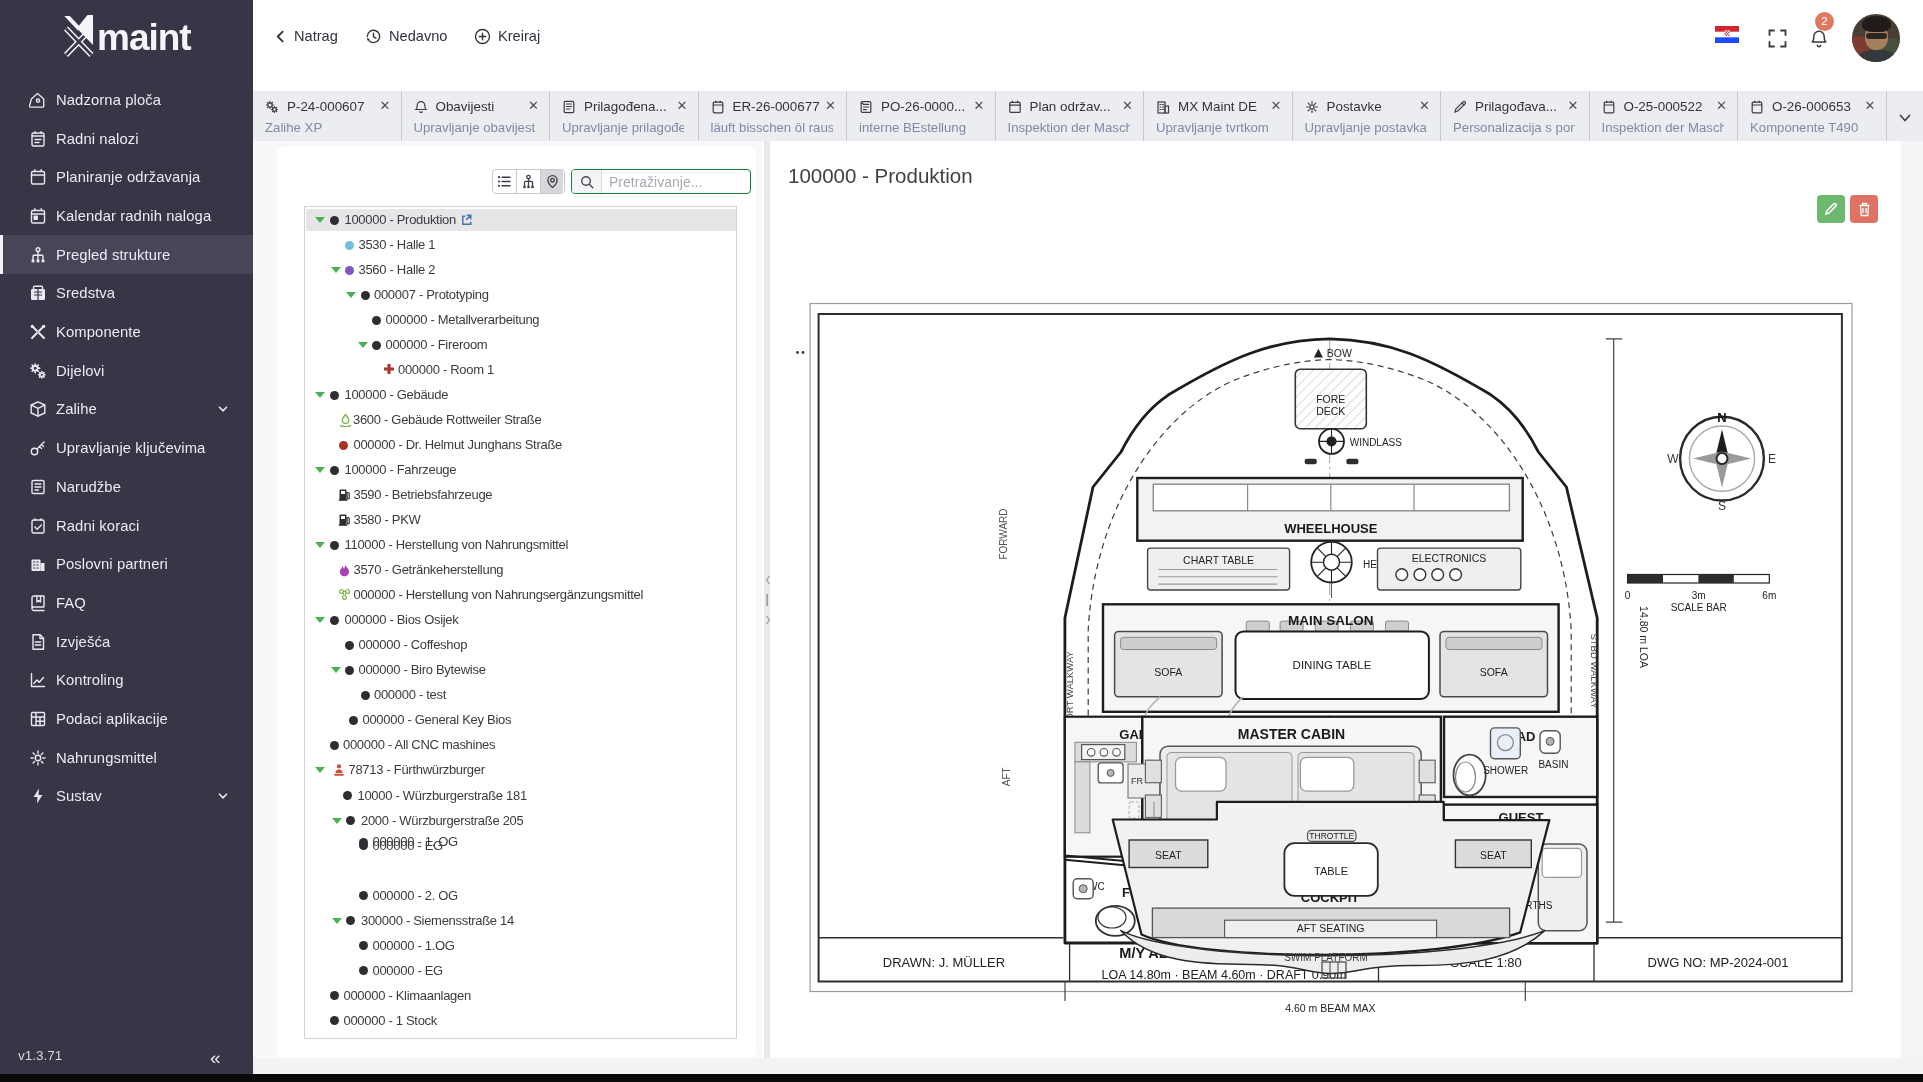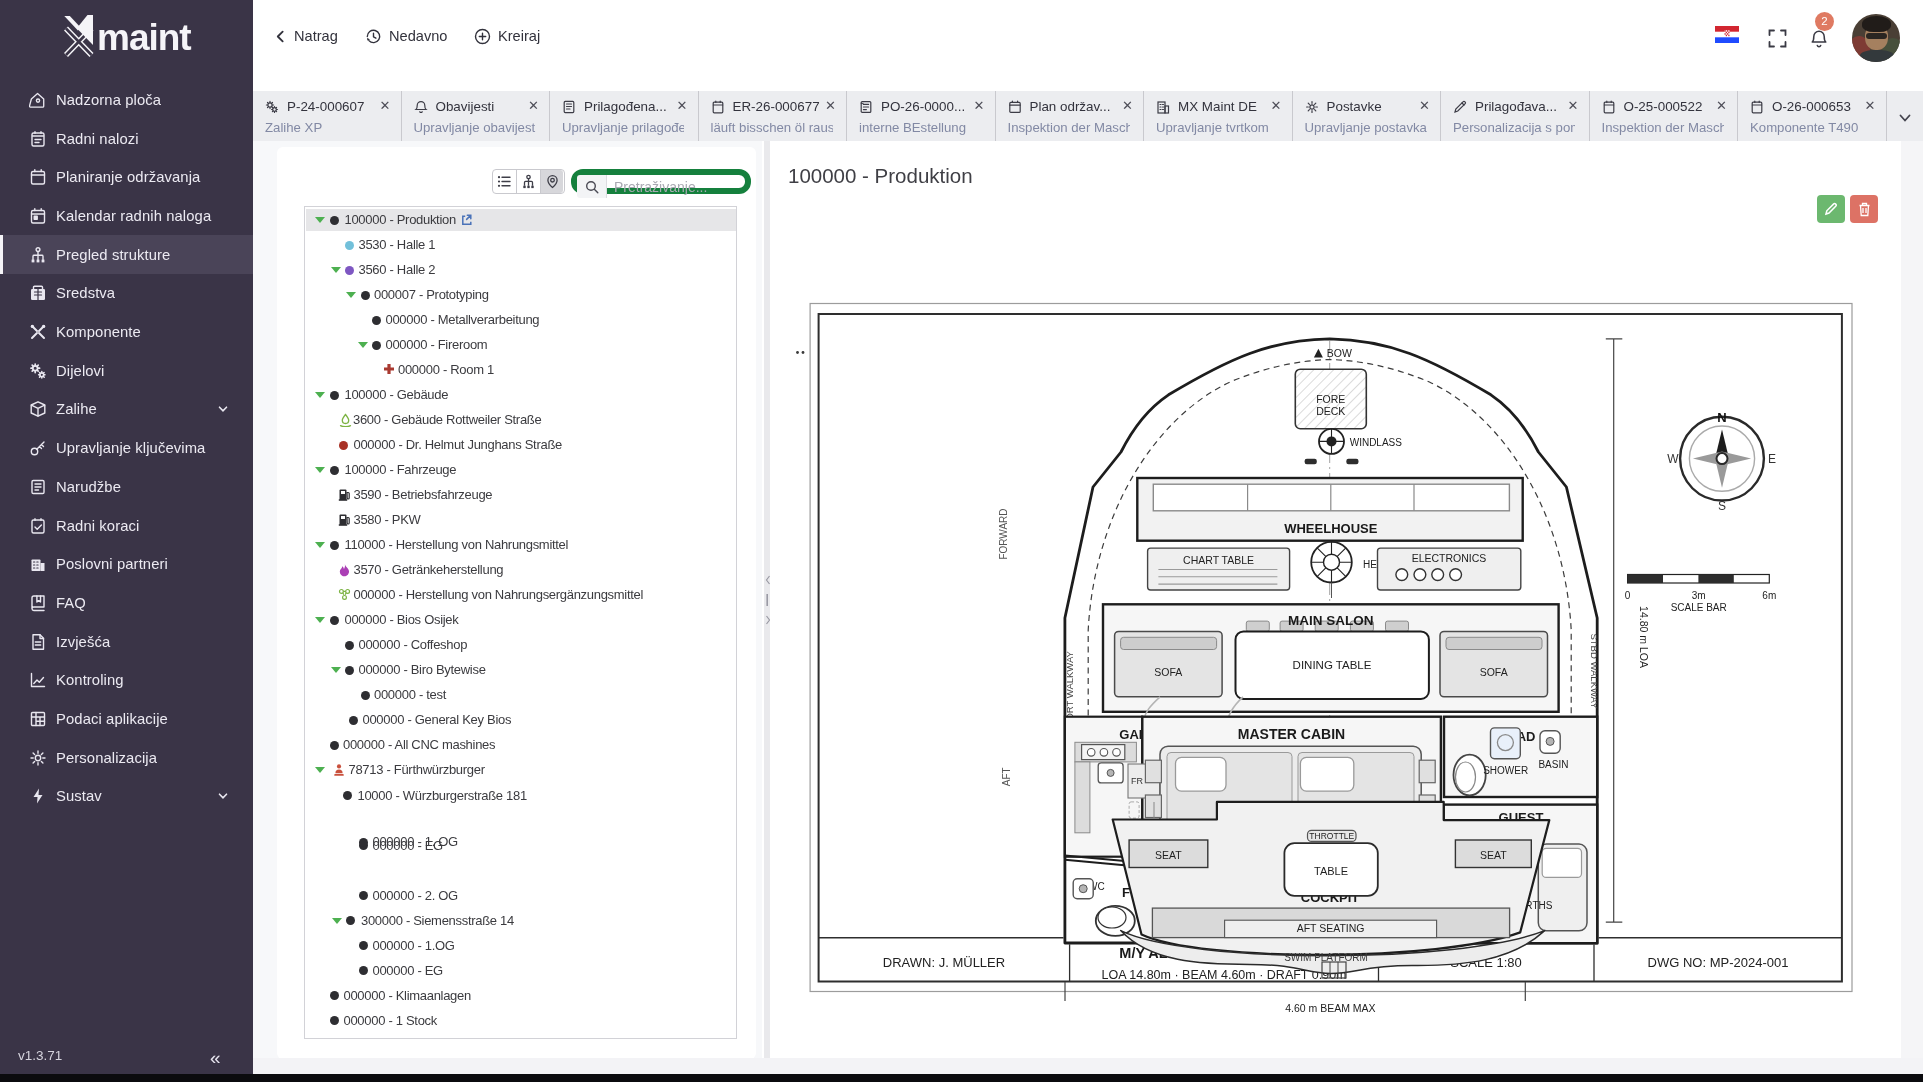--- a/index.html
+++ b/index.html
@@ -30,21 +30,21 @@
 #card{position:absolute;left:24px;top:27px;width:479px;height:912px;background:#fff;border-radius:6px;}
 #splitter{position:absolute;left:763.5px;top:120px;width:6px;height:938px;background:#e9e9ec;}
 #content-r{position:absolute;left:770px;top:120px;width:1153px;height:938px;background:#fff;}
 #gutter{position:absolute;left:1901px;top:120px;width:22px;height:938px;background:#f5f5f7;}
 #band1{position:absolute;left:253px;top:1058px;width:1670px;height:16px;background:#f3f3f6;}
 #band2{position:absolute;left:0;top:1074px;width:1923px;height:8px;background:#0b0b0e;}
 .tgroup{position:absolute;left:492px;top:169px;width:72.5px;height:25px;background:#fff;border:1px solid #c9c9ce;border-radius:4px;display:flex;}
 .tgroup .tg{flex:1;display:flex;align-items:center;justify-content:center;border-right:1px solid #c9c9ce;}
 .tgroup .tg:last-child{border-right:none;border-radius:0 3px 3px 0;}
 .tgroup .tg.on{background:#d7d7db;}
-#search{position:absolute;left:571px;top:169px;width:180px;height:25px;border:6px solid #15803d;border-radius:12px;background:#fff;}
+#search{position:absolute;left:571px;top:169px;width:180px;height:25px;border:1px solid #15803d;border-radius:4px;background:#fff;}
 #search .mag{position:absolute;left:0;top:0;width:30px;height:23px;background:#f3f4f6;border-right:1px solid #dcdce0;border-radius:3px 0 0 3px;}
 #search .ph{position:absolute;left:37px;top:4px;color:#a9a9b2;font-size:14px;}
 #tree{position:absolute;left:304px;top:206px;width:433px;height:833px;background:#fff;border:1px solid #d2d2d7;}
 .trow{position:absolute;left:1px;width:430px;height:22px;font-size:13px;letter-spacing:-0.3px;color:#3b3b3f;}
 .trow.sel{background:#e6e6e8;}
 .tri{position:absolute;top:8px;width:0;height:0;border-left:5.2px solid transparent;border-right:5.2px solid transparent;border-top:6.4px solid #4db050;}
 .dot{position:absolute;top:6.5px;width:9px;height:9px;border-radius:50%;}
 .ttxt{position:absolute;top:3px;white-space:nowrap;}
 .tico{position:absolute;top:4px;}
 </style></head>
@@ -376,20 +376,25 @@
       <svg class="tico" width="14" height="14" viewBox="0 0 14 14" style="left:25.5px">
         <circle cx="7" cy="3.4" r="2.1" fill="#c9503c"></circle>
         <path d="M3.4 10.2a3.6 3.6 0 0 1 7.2 0z" fill="#c9503c"></path>
         <rect x="2.2" y="11" width="9.6" height="1.8" rx="0.9" fill="#c9503c"></rect>
       </svg>
       <span class="ttxt" style="left:42.5px">78713 - Fürthwürzburger</span>
     </div>
 <div class="trow" style="top:577.5px">
       <span class="dot" style="left:36.5px;background:#2e2e32"></span>
       <span class="ttxt" style="left:51.5px">10000 - Würzburgerstraße 181</span>
+    </div>
+<div class="trow" style="top:602.5px">
+      <span class="tri" style="left:26.0px"></span>
+      <span class="dot" style="left:40.0px;background:#2e2e32"></span>
+      <span class="ttxt" style="left:55.0px">2000 - Würzburgerstraße 205</span>
     </div>
 <div class="trow" style="top:627.5px">
       <span class="dot" style="left:52.5px;background:#2e2e32"></span>
       <span class="ttxt" style="left:66.5px">000000 - EG</span>
     </div>
 <div class="trow" style="top:624px">
       <span class="dot" style="left:52.5px;background:#2e2e32"></span>
       <span class="ttxt" style="left:66.5px">000000 - 1. OG</span>
     </div>
 <div class="trow" style="top:677.5px">
@@ -742,21 +747,21 @@
         <rect x="2.5" y="2.5" width="13" height="13" rx="1"></rect>
         <path d="M7 2.5v13M2.5 7h13M11 7v8.5M7 11.2h8.5"></path>
       </svg>
       <span class="lbl">Podaci aplikacije</span>
     </div>
 <div class="mitem" style="top:738.4px">
       <svg class="mic" width="18" height="18" viewBox="0 0 18 18" fill="none" stroke="#e9e7f0" stroke-width="1.4" stroke-linecap="round" stroke-linejoin="round">
         <circle cx="9" cy="9" r="2.7"></circle>
         <path d="M9 2v2.2M9 13.8V16M2 9h2.2M13.8 9H16M4.1 4.1l1.5 1.5M12.4 12.4l1.5 1.5M13.9 4.1l-1.5 1.5M5.6 12.4l-1.5 1.5"></path>
       </svg>
-      <span class="lbl">Personalizacija</span>
+      <span class="lbl">Nahrungsmittel</span>
     </div>
 <div class="mitem" style="top:777.1px">
       <svg class="mic" width="18" height="18" viewBox="0 0 18 18" fill="none" stroke="#e9e7f0" stroke-width="1.4" stroke-linecap="round" stroke-linejoin="round">
         <path d="M10 1.5 4.5 10h4L8 16.5 13.5 8h-4z" fill="#e9e7f0" stroke="none"></path>
       </svg>
       <span class="lbl">Sustav</span>
       <svg class="chev" width="12" height="12" viewBox="0 0 12 12" fill="none" stroke="#e9e7f0" stroke-width="1.6" stroke-linecap="round">
         <path d="M2.5 4.2 6 7.8 9.5 4.2"></path>
       </svg>
     </div>

